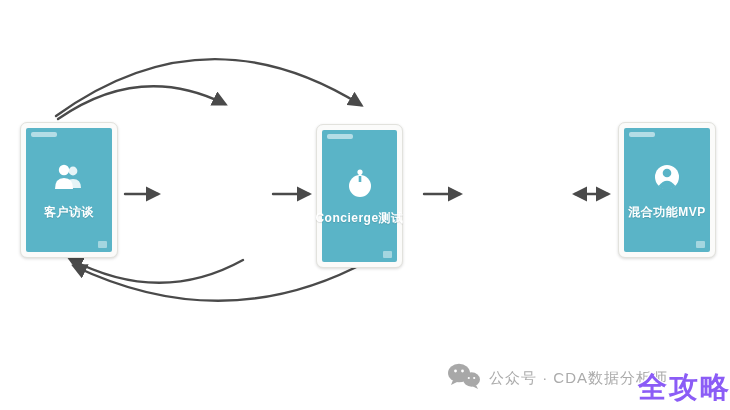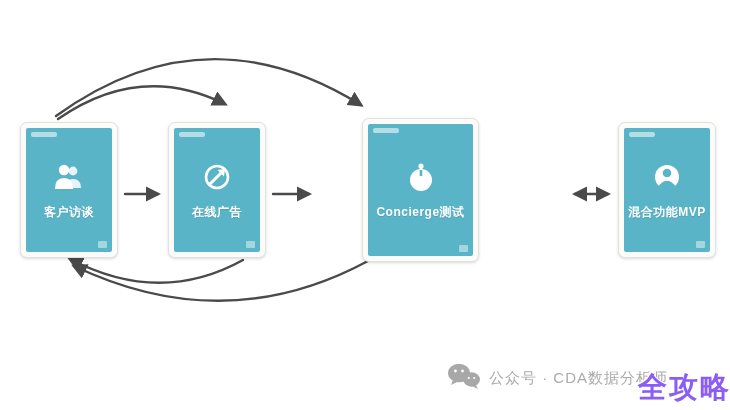--- a/index.html
+++ b/index.html
@@ -10,21 +10,21 @@
         border-radius:7px;box-shadow:0 1px 3px rgba(0,0,0,0.15);padding:5px;box-sizing:border-box;z-index:2;}
   .card-inner{width:100%;height:100%;background:#5ab4c7;border-radius:2px;position:relative;
         display:flex;flex-direction:column;align-items:center;justify-content:center;}
   .top-mark{position:absolute;top:4px;left:5px;width:26px;height:5px;background:rgba(255,255,255,0.55);border-radius:2px;}
   .bottom-mark{position:absolute;bottom:4px;right:5px;width:9px;height:7px;background:rgba(255,255,255,0.45);border-radius:1px;}
   .icon-wrap{height:36px;margin-bottom:9px;display:flex;align-items:center;justify-content:center;}
   .card-label{color:#ffffff;font-weight:bold;font-size:12px;letter-spacing:0.5px;white-space:nowrap;
         text-shadow:0 1px 1px rgba(0,0,0,0.12);}
   #card1{left:20px;top:122px;}
   #card2{left:168px;top:122px;}
-  #card3{left:316px;top:118px;width:117px;height:144px;margin-left:46px;}
+  #card3{left:316px;top:124px;width:87px;height:144px;}
   #card4{left:468px;top:122px;}
   #card5{left:618px;top:122px;}
   .watermark{position:absolute;left:446px;top:360px;display:flex;align-items:center;z-index:3;}
   .wm-text{color:#ababab;font-size:15px;margin-left:7px;letter-spacing:1px;white-space:nowrap;}
   .wm-stamp{position:absolute;left:638px;top:368px;color:#8b5cf6;font-size:29px;font-weight:bold;
         letter-spacing:2px;white-space:nowrap;z-index:4;
         text-shadow:1px 0 0 #fff,-1px 0 0 #fff,0 1px 0 #fff,0 -1px 0 #fff,1px 1px 0 #fff,-1px -1px 0 #fff;}
 </style>
 </head>
 <body>
@@ -58,34 +58,20 @@
           <path d="M13,26 q0,-9 8,-9 q8,0 8,9 z" fill="#ffffff" opacity="0.85"></path>
           <circle cx="12" cy="8" r="5.2" fill="#ffffff"></circle>
           <path d="M3,27 q0,-11 9,-11 q9,0 9,11 z" fill="#ffffff"></path>
         </svg>
       </div>
       <div class="card-label">客户访谈</div>
       <div class="bottom-mark"></div>
     </div>
   </div>
 
-  <div class="card" id="card2">
-    <div class="card-inner">
-      <div class="top-mark"></div>
-      <div class="icon-wrap">
-        <svg width="32" height="32" viewBox="0 0 32 32">
-          <circle cx="16" cy="16" r="11" stroke="#ffffff" stroke-width="2.6" fill="none"></circle>
-          <line x1="9" y1="23" x2="20" y2="12" stroke="#ffffff" stroke-width="3"></line>
-          <path d="M16.5,9 L24,8 L23,15.5 z" fill="#ffffff"></path>
-        </svg>
-      </div>
-      <div class="card-label">在线广告</div>
-      <div class="bottom-mark"></div>
-    </div>
-  </div>
 
   <div class="card" id="card3">
     <div class="card-inner">
       <div class="top-mark"></div>
       <div class="icon-wrap">
         <svg width="34" height="34" viewBox="0 0 34 34">
           <circle cx="17" cy="6" r="2.6" fill="#ffffff"></circle>
           <rect x="15.7" y="7" width="2.6" height="5" fill="#ffffff"></rect>
           <circle cx="17" cy="20" r="11" fill="#ffffff"></circle>
           <rect x="15.7" y="10" width="2.6" height="6" fill="#5ab4c7"></rect>

